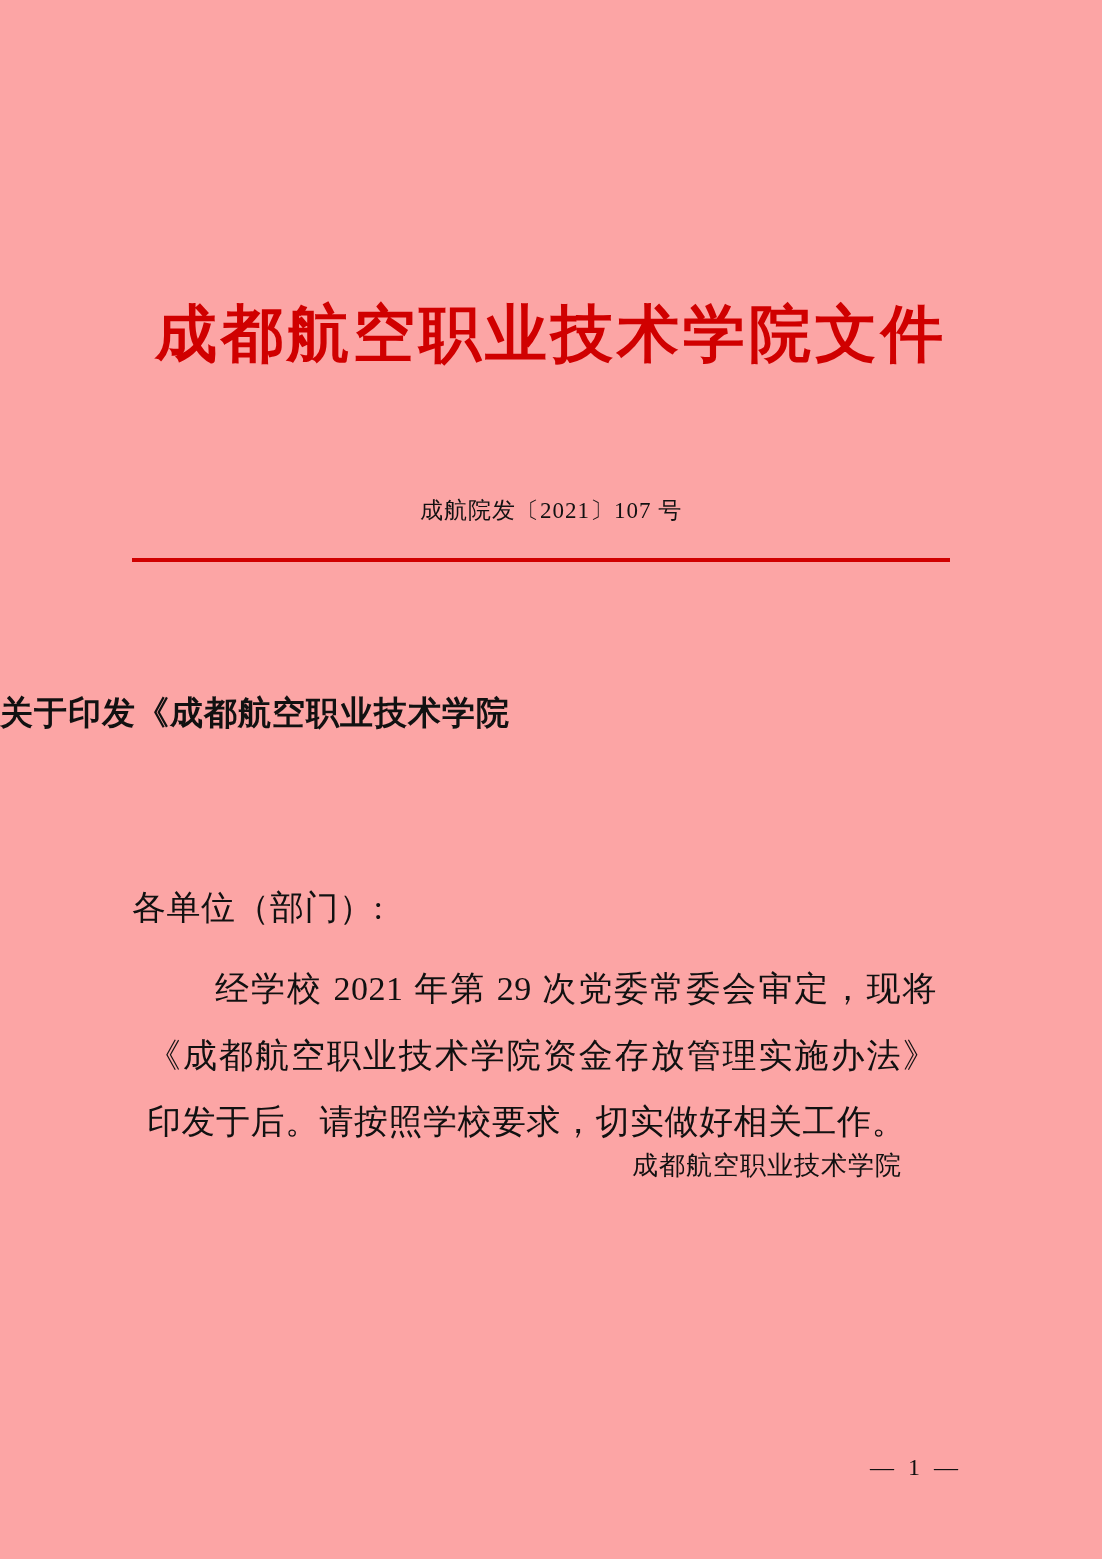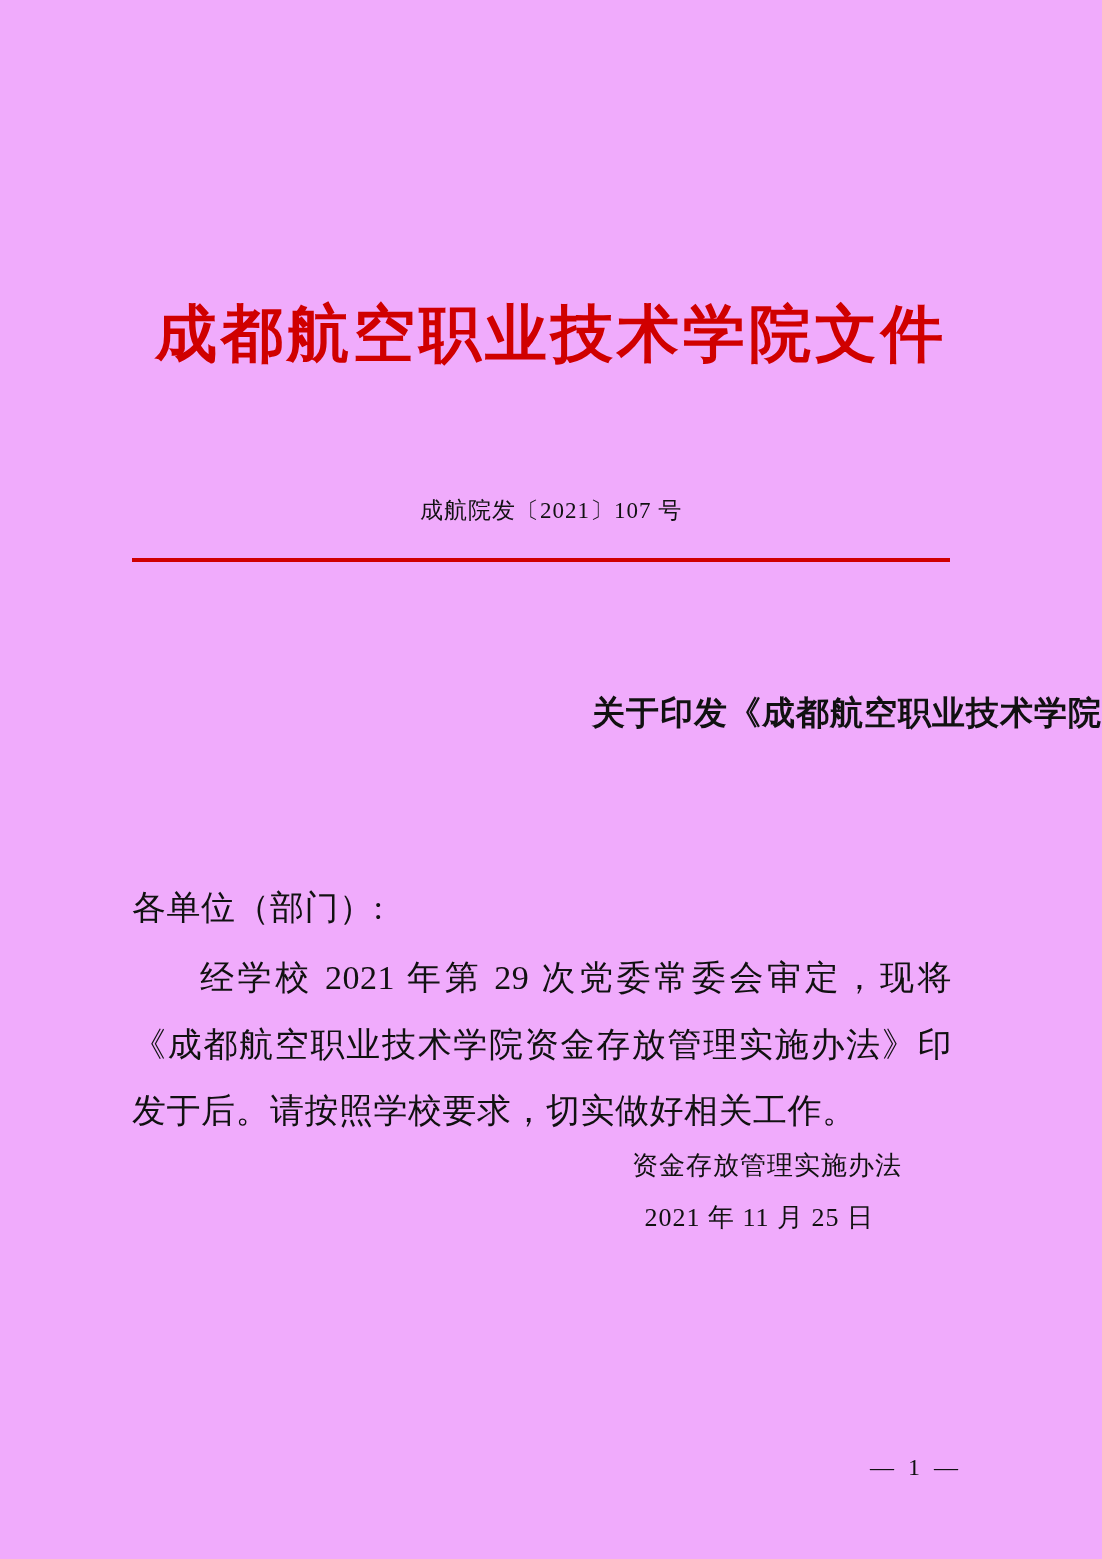--- a/index.html
+++ b/index.html
@@ -5,21 +5,21 @@
   html, body {
     margin: 0;
     padding: 0;
     background: #ffffff;
   }
   .page {
     position: relative;
     width: 1102px;
     height: 1559px;
     margin: 0 auto;
-    background: #f0abfc;
+    background: #fca5a5;
     font-family: "Liberation Serif", "DejaVu Serif", serif;
     color: #1a1a1a;
     overflow: hidden;
   }
 
   
   .masthead {
     position: absolute;
     top: 300px;
     left: 0;
@@ -55,21 +55,21 @@
     height: 4px;
     background: #d00000;
   }
 
   
   .doc-title {
     position: absolute;
     top: 686px;
     left: 0;
     width: 100%;
-    text-align: right;
+    text-align: left;
     font-weight: bold;
     font-size: 33px;
     line-height: 1.65;
     letter-spacing: 1px;
     color: #111;
   }
   .doc-title .line {
     display: block;
   }
 
@@ -81,21 +81,21 @@
     width: 820px;
     font-size: 34px;
     line-height: 1.95;
     letter-spacing: 0.5px;
     color: #111;
   }
   .salutation {
     margin: 0 0 4px 0;
   }
   .para {
-    margin: 0;
+    margin: 15px;
     text-indent: 2em;
     text-align: justify;
   }
 
   
   .signature {
     position: absolute;
     top: 1140px;
     left: 0;
     width: 950px;
@@ -138,19 +138,18 @@
   <div class="doc-title">
     <span class="line">关于印发《成都航空职业技术学院</span>
   </div>
 
   <div class="body-block">
     <p class="salutation">各单位（部门）:</p>
     <p class="para">经学校 2021 年第 29 次党委常委会审定，现将《成都航空职业技术学院资金存放管理实施办法》印发于后。请按照学校要求，切实做好相关工作。</p>
   </div>
 
   <div class="signature">
-    <div class="sign-org">资金存放管理实施办法</div>
-    <div class="sign-date">2021 年 11 月 25 日</div>
+    <div class="sign-org">成都航空职业技术学院</div>
   </div>
 
   <div class="page-number">— 1 —</div>
 
 </div>
 
 </body></html>

